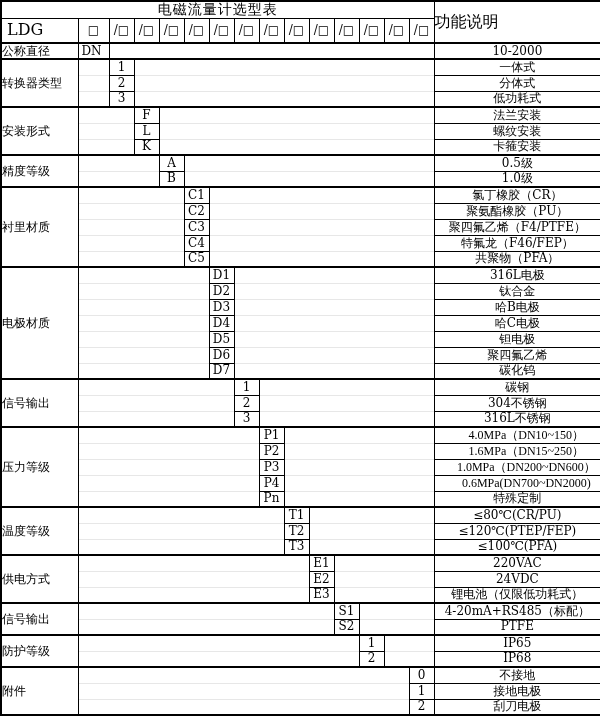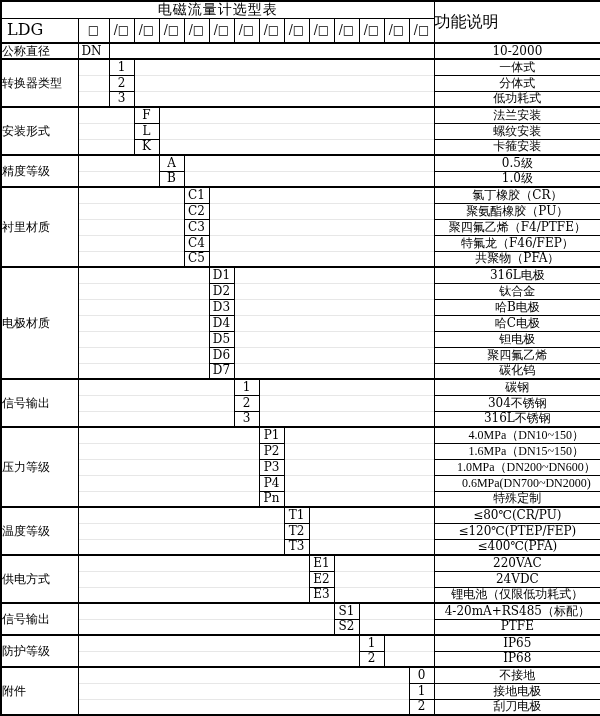--- a/index.html
+++ b/index.html
@@ -201,21 +201,21 @@
         </tr>
         <tr class="gs">
           <td class="cat" rowspan="5">压力等级</td>
           <td class="e" rowspan="5" colspan="7"></td>
           <td class="code">P1</td>
           <td class="e" rowspan="5" colspan="6"></td>
           <td class="desc left">4.0MPa（DN10~150）</td>
         </tr>
         <tr>
           <td class="code">P2</td>
-          <td class="desc left">1.6MPa（DN15~150）</td>
+          <td class="desc left">1.6MPa（DN15~250）</td>
         </tr>
         <tr>
           <td class="code">P3</td>
           <td class="desc left">1.0MPa（DN200~DN600）</td>
         </tr>
         <tr>
           <td class="code">P4</td>
           <td class="desc left">0.6MPa(DN700~DN2000)</td>
         </tr>
         <tr>
@@ -228,21 +228,21 @@
           <td class="code">T1</td>
           <td class="e" rowspan="3" colspan="5"></td>
           <td class="desc">≤80℃(CR/PU)</td>
         </tr>
         <tr>
           <td class="code">T2</td>
           <td class="desc">≤120℃(PTEP/FEP)</td>
         </tr>
         <tr>
           <td class="code">T3</td>
-          <td class="desc">≤400℃(PFA)</td>
+          <td class="desc">≤100℃(PFA)</td>
         </tr>
         <tr class="gs">
           <td class="cat" rowspan="3">供电方式</td>
           <td class="e" rowspan="3" colspan="9"></td>
           <td class="code">E1</td>
           <td class="e" rowspan="3" colspan="4"></td>
           <td class="desc">220VAC</td>
         </tr>
         <tr>
           <td class="code">E2</td>

